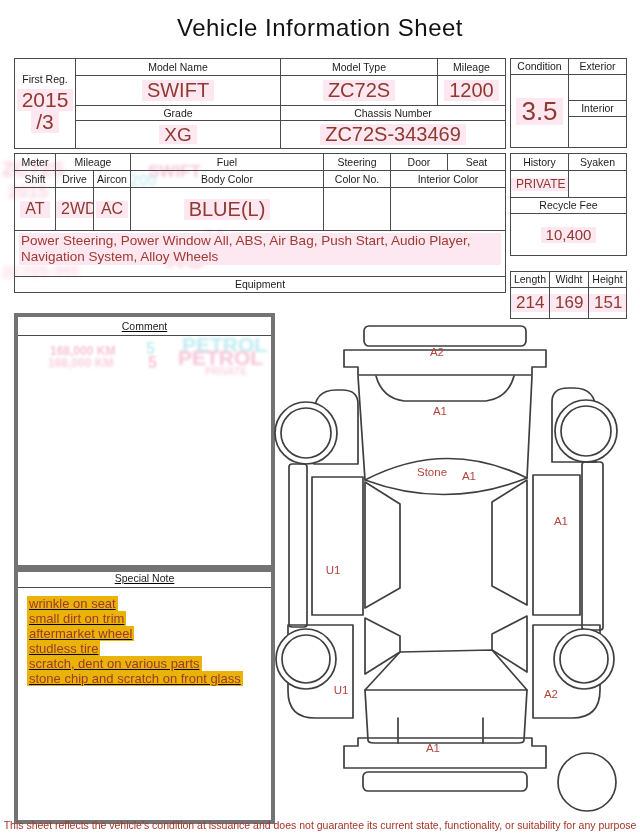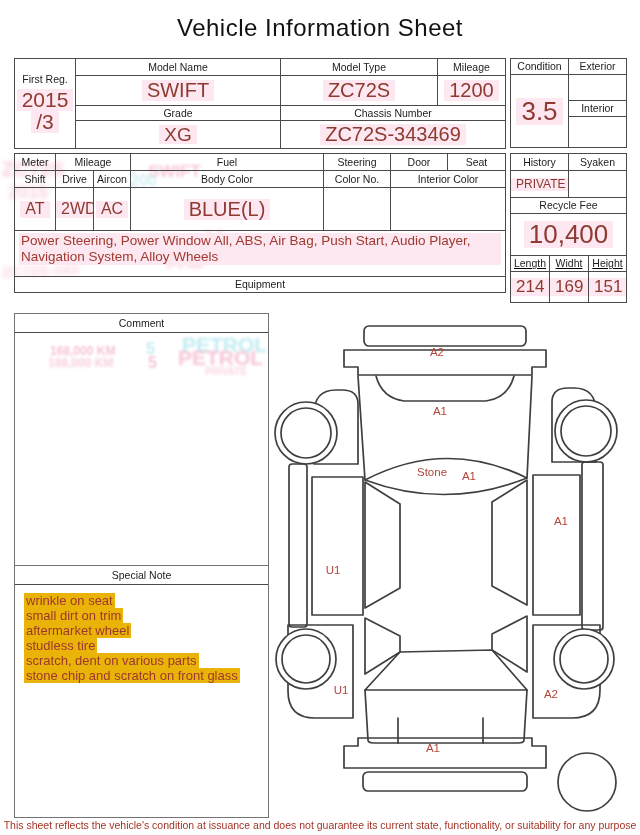--- a/index.html
+++ b/index.html
@@ -6,24 +6,24 @@
   .sheet{position:relative;width:640px;height:835px;background:#ffffff;
          font-family:"Liberation Sans",sans-serif;overflow:hidden;}
   .title{position:absolute;left:0;top:14px;width:100%;text-align:center;
          font-size:24px;font-weight:500;color:#121212;letter-spacing:.5px;margin:0;}
   table{border-collapse:collapse;table-layout:fixed;position:absolute;background:transparent;}
   th,td{border:1px solid #4a4a4a;padding:0;text-align:center;vertical-align:middle;overflow:hidden;}
   th{font-weight:normal;font-size:10.5px;color:#1c1c1c;line-height:1;}
   td{color:#8e3a31;}
   .hl{background:#fde7f0;padding:0 5px;display:inline-block;line-height:1.05;border-radius:1px;}
   .v20{font-size:20px;} .v19{font-size:19px;} .v16{font-size:16px;} .v12{font-size:12px;}
-  .v26{font-size:26px;} .v22{font-size:26px;} .v17{font-size:17px;} .v21{font-size:21px;line-height:1.05;}
+  .v26{font-size:26px;} .v22{font-size:15px;} .v17{font-size:17px;} .v21{font-size:21px;line-height:1.05;}
   .equip{font-size:13.5px;text-align:left;vertical-align:top;}
   .equip .hl{margin:2px 0 0 4px;text-align:left;line-height:1.2;padding:0 2px;max-width:478px;}
-  .panel{position:absolute;border:1px solid #737373;background:transparent;}
+  .panel{position:absolute;border:4px solid #737373;background:transparent;text-decoration:underline;}
   .panel .hdr{height:18px;line-height:18px;border-bottom:1px solid #4a4a4a;
               text-align:center;font-size:10.5px;color:#1c1c1c;}
   .notes{padding:8px 0 0 9px;}
   .note-line{width:fit-content;background:#eab308;color:#9c3830;font-size:13px;
              line-height:15px;padding:0 2px;}
   .ghost-layer{position:absolute;left:0;top:0;width:640px;height:835px;pointer-events:none;}
   .ghost{position:absolute;white-space:nowrap;font-weight:bold;}
   .diagram{position:absolute;left:270px;top:312px;width:370px;height:505px;}
   .diagram text{font-size:11.5px;fill:#b2453a;font-family:"Liberation Sans",sans-serif;}
   .disclaimer{position:absolute;left:0;top:819px;width:100%;text-align:center;
@@ -170,21 +170,21 @@
     </tr>
     <tr style="height:16px;">
       <th colspan="2">Recycle Fee</th>
     </tr>
     <tr style="height:42px;">
       <td colspan="2" class="v22"><span class="hl">10,400</span></td>
     </tr>
   </tbody>
     </table>
 
-  <table style="left:510px;top:255px;width:116px;text-decoration:underline;">
+  <table style="left:510px;top:271px;width:116px;">
     <colgroup>
         <col style="width:39px">
         <col style="width:39px">
         <col style="width:38px">
       </colgroup>
     <tbody>
         <tr style="height:16px;">
       <th>Length</th>
       <th>Widht</th>
       <th>Height</th>

